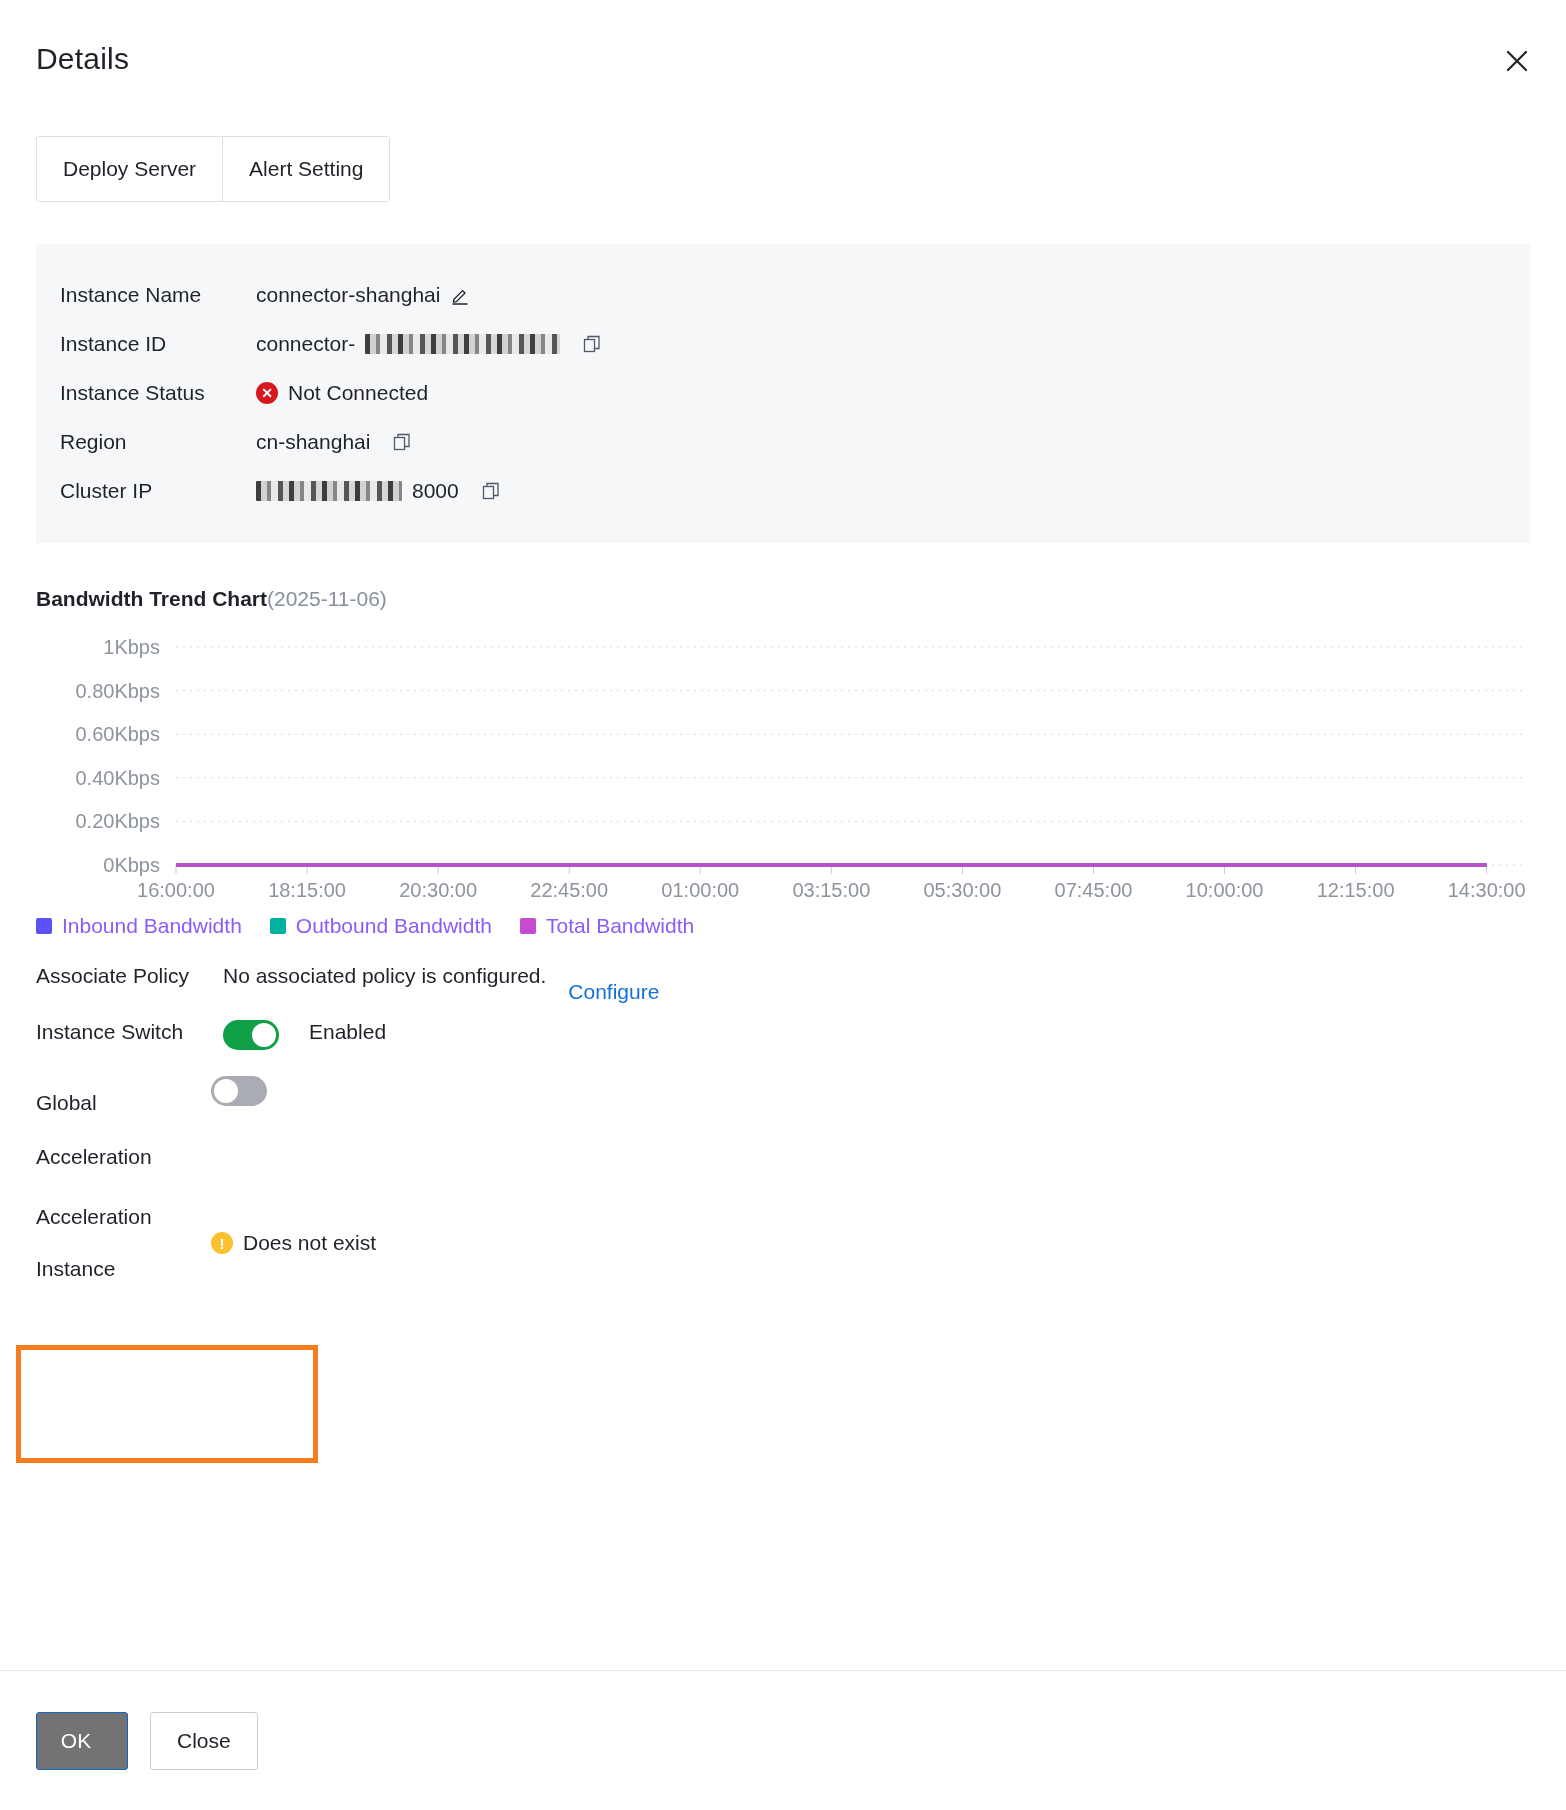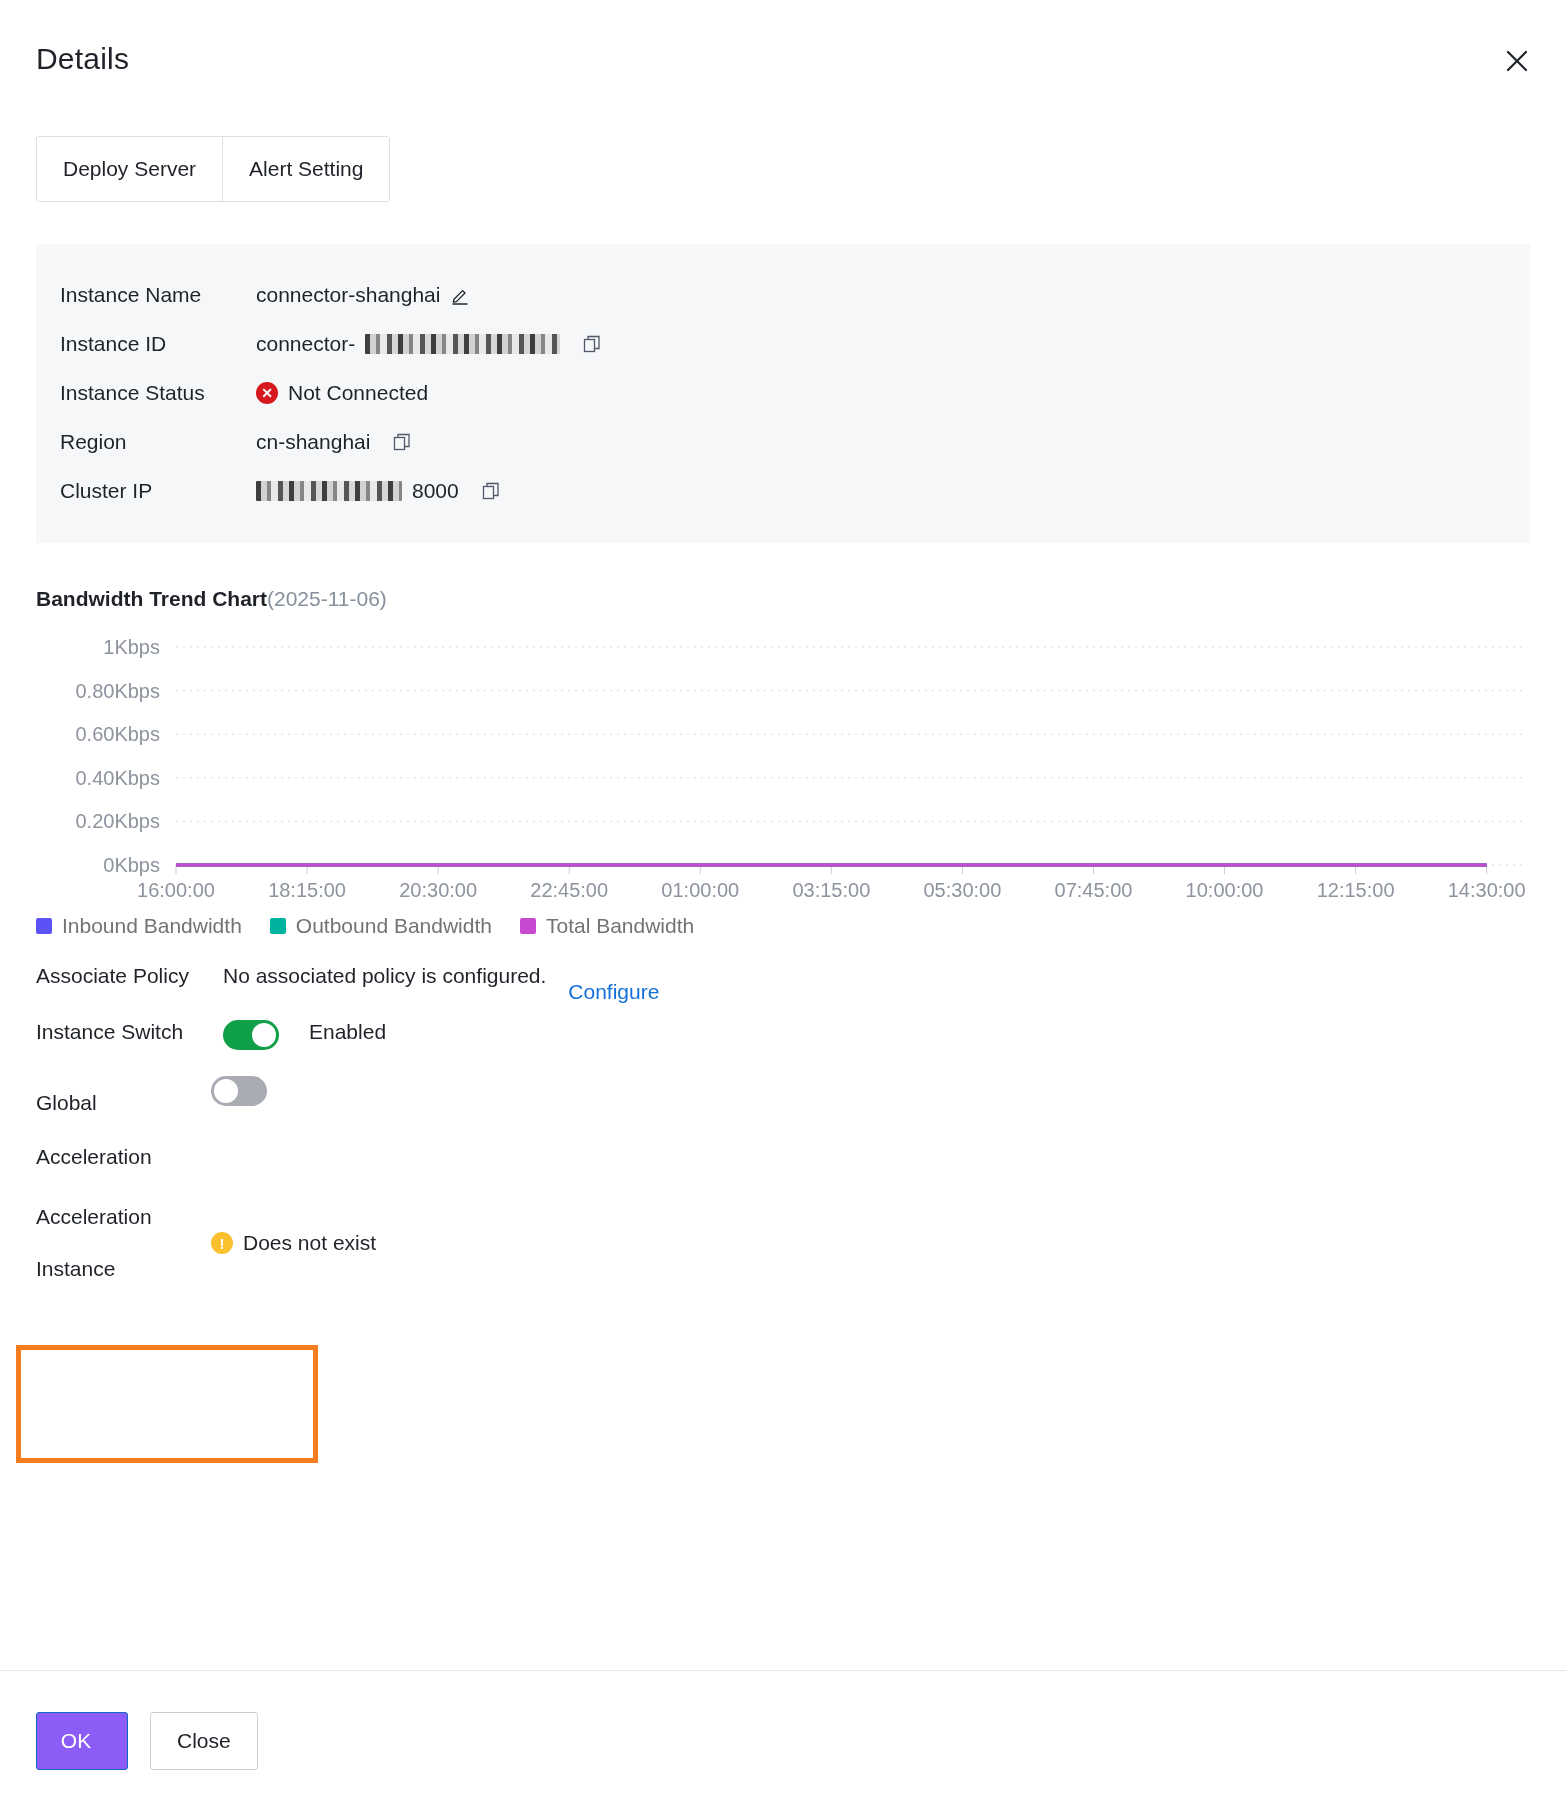--- a/index.html
+++ b/index.html
@@ -162,21 +162,21 @@
     position: relative;
     height: 275px;
   }
   .chart-svg { display: block; }
   .legend {
     margin-top: 6px;
     display: flex;
     align-items: center;
     gap: 28px;
     font-size: 21px;
-    color: #737373;
+    color: #8b5cf6;
   }
   .legend-item { display: flex; align-items: center; gap: 10px; cursor: pointer; }
   .legend-swatch { width: 16px; height: 16px; border-radius: 2px; display: inline-block; }
 
   
   .settings { margin-top: 26px; }
   .set-row {
     display: flex;
     align-items: flex-start;
     min-height: 56px;
@@ -259,21 +259,21 @@
     height: 58px;
     min-width: 92px;
     padding: 0 26px;
     font-size: 21px;
     border-radius: 3px;
     display: inline-flex;
     align-items: center;
     justify-content: center;
     cursor: pointer;
   }
-  .btn-primary { background: #8b5cf6; color: #ffffff; border: 1px solid #1068c4; padding-left: 14px; }
+  .btn-primary { background: #737373; color: #ffffff; border: 1px solid #1068c4; padding-left: 14px; }
   .btn-default { background: #ffffff; color: #1f2329; border: 1px solid #c9cdd4; }
 </style>
 </head>
 <body>
 
 <div class="dialog-header">
   <div class="dialog-title">Details</div>
   <div class="close-btn">
     <svg width="30" height="30" viewBox="0 0 30 30" aria-hidden="true">
       <path d="M6 6 L24 24 M24 6 L6 24" stroke="#1f2329" stroke-width="2.2" stroke-linecap="round" fill="none"></path>

